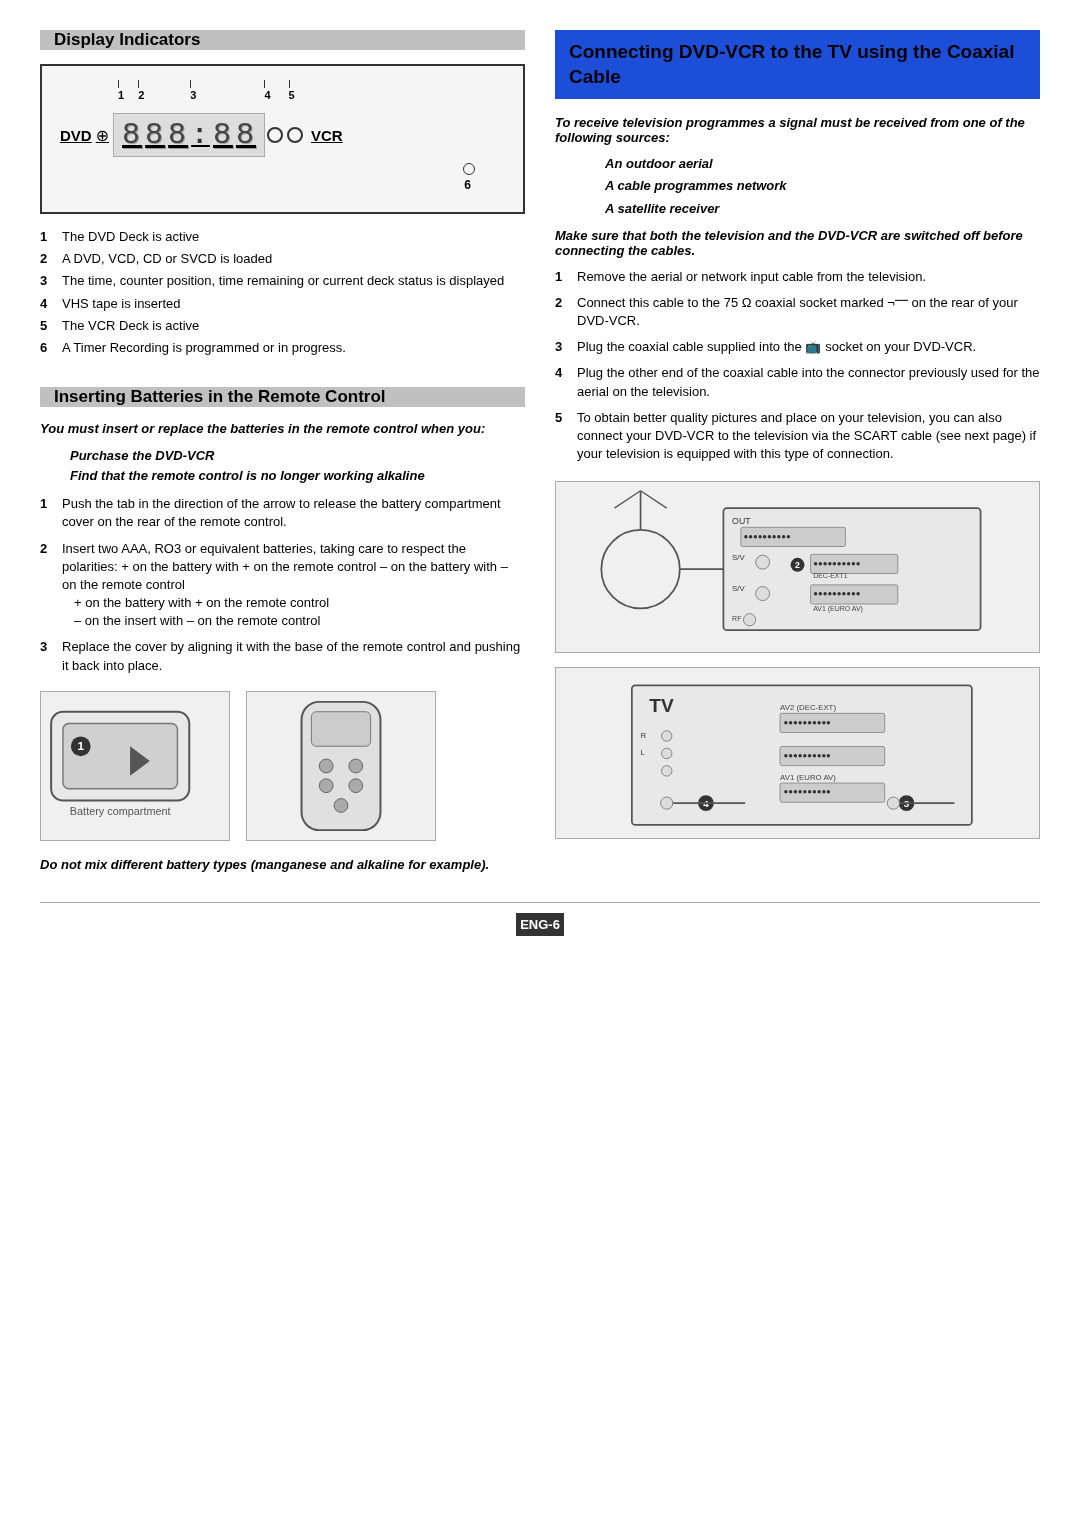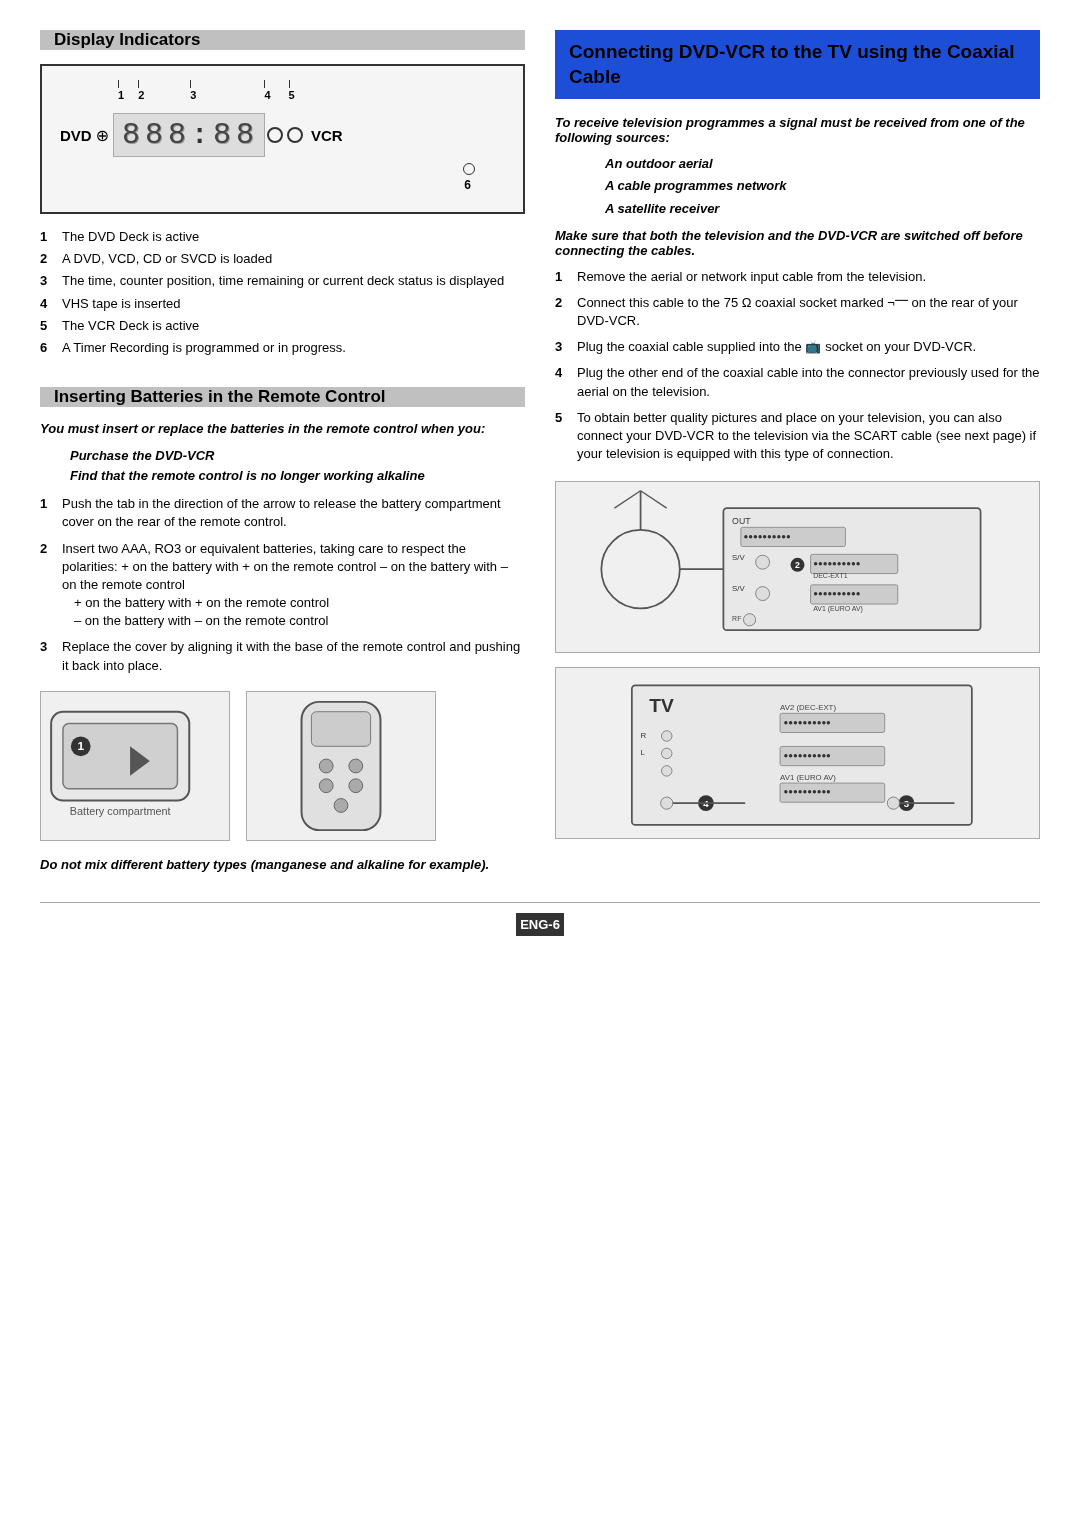--- a/index.html
+++ b/index.html
@@ -39,20 +39,21 @@
       margin-bottom: 14px;
       position: relative;
       background: #f5f5f5;
     }
     .display-numbers-row {
       display: flex;
       align-items: center;
       gap: 0;
       margin-bottom: 6px;
       padding-top: 10px;
+      text-decoration: underline;
     }
 
     .dvd-label {
       font-weight: bold;
       font-size: 15px;
       margin-right: 4px;
     }
     .vcr-label {
       font-weight: bold;
       font-size: 15px;
@@ -326,21 +327,21 @@
           <span class="num">1</span>
           <span>Push the tab in the direction of the arrow to release the battery compartment cover on the rear of the remote control.</span>
         </li>
         <li>
           <span class="num">2</span>
           <span>
             <span style="display:block;">Insert two AAA, RO3 or equivalent batteries, taking care to respect the polarities:
 + on the battery with + on the remote control
 – on the battery with – on the remote control</span>
             <span style="display:block; padding-left:12px;">+ on the battery with + on the remote control</span>
-            <span style="display:block; padding-left:12px;">– on the battery with – on the remote control</span>
+            <span style="display:block; padding-left:12px;">– on the insert with – on the remote control</span>
           </span>
         </li>
         <li>
           <span class="num">3</span>
           <span>Replace the cover by aligning it with the base of the remote control and pushing it back into place.</span>
         </li>
       </ul>
 
       <div class="battery-images">
         <div class="battery-img-box">

